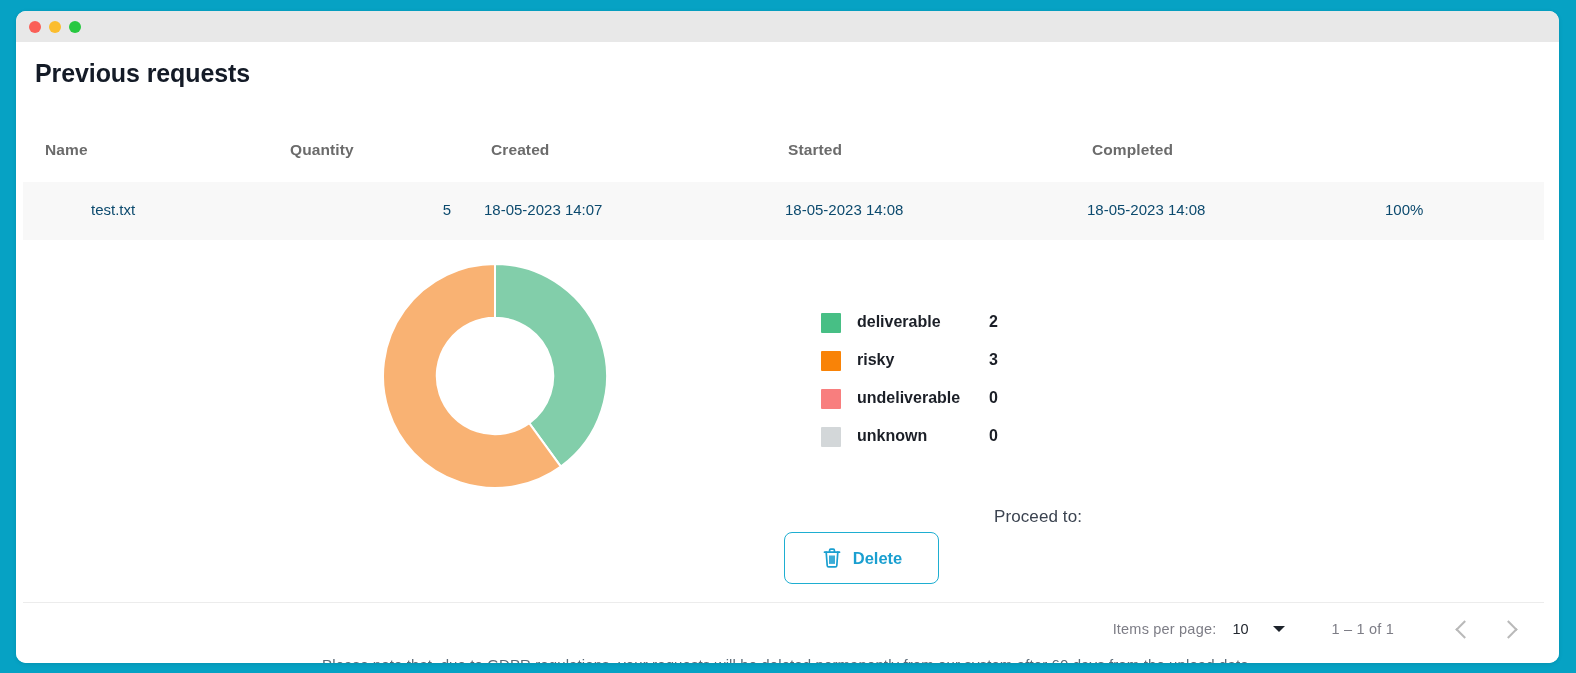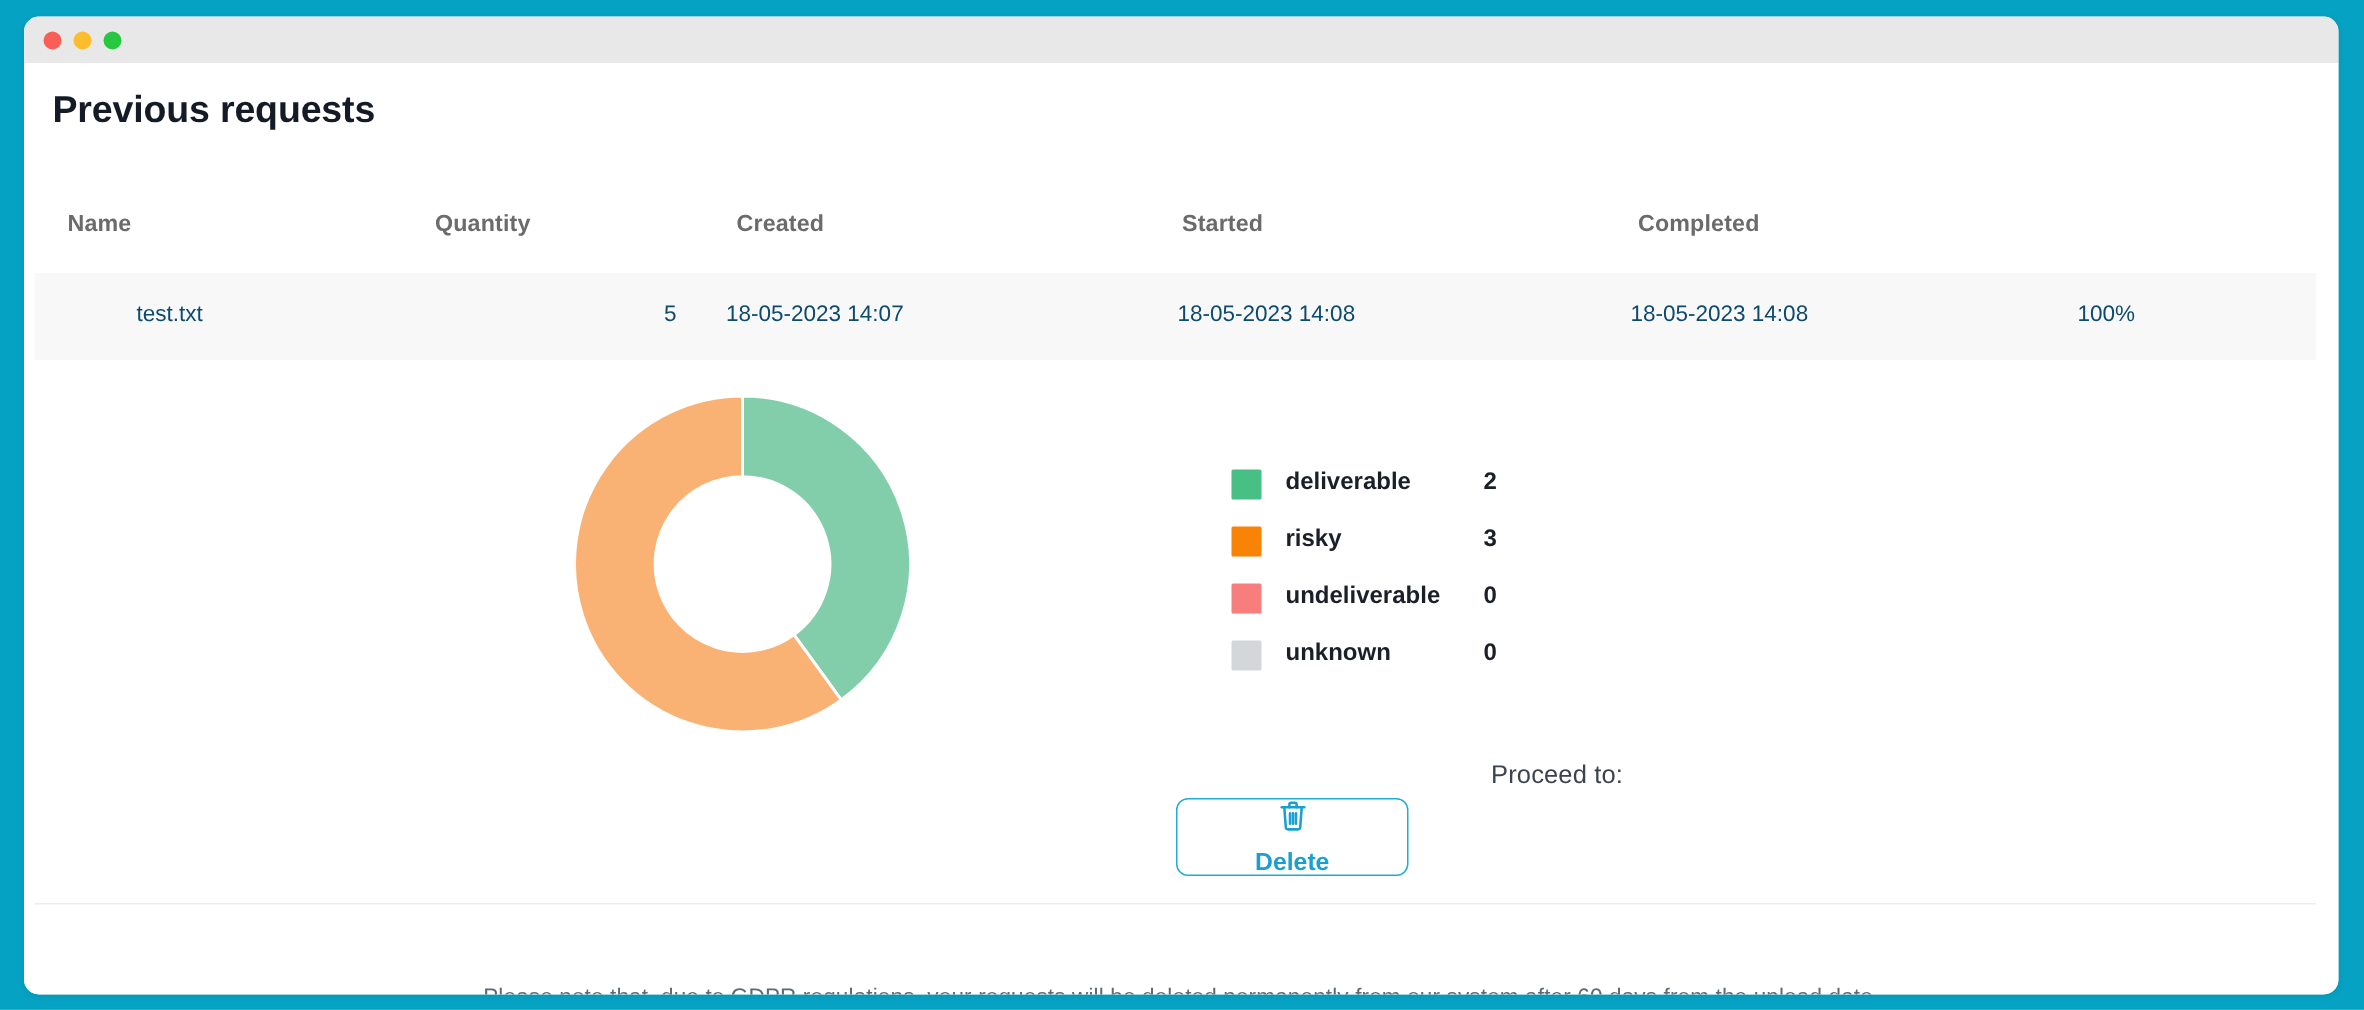--- a/index.html
+++ b/index.html
@@ -184,21 +184,20 @@
     border-radius: 8px;
     display: flex;
     align-items: center;
     justify-content: center;
     gap: 10px;
     font-size: 16.5px;
     font-weight: 700;
     cursor: pointer;
     box-sizing: border-box;
     user-select: none;
-    flex-direction: column;
   }
   .btn-delete {
     width: 155px;
     background: #ffffff;
     border: 1.5px solid #1eaed1;
     color: #1a9fd0;
     margin-right: 6px;
   }
   .btn-download {
     width: 186px;
@@ -362,18 +361,32 @@
               <path d="M5.2 6.2l1 13.3c.05.8.7 1.4 1.5 1.4h6.6c.8 0 1.45-.6 1.5-1.4l1-13.3"></path>
               <path d="M9 10.2v7M13 10.2v7M11 10.2v7"></path>
             </svg>
           </span>
           <span>Delete</span>
         </div>
       </div>
 
       <div class="divider"></div>
 
+      <div class="paginator">
+        <span class="pg-label">Items per page:</span>
+        <span class="pg-select">
+          <span>10</span>
+          <span class="pg-caret"></span>
+        </span>
+        <span class="pg-range">1 – 1 of 1</span>
+        <span class="pg-btn">
+          <span class="chev left"></span>
+        </span>
+        <span class="pg-btn">
+          <span class="chev right"></span>
+        </span>
+      </div>
 
       <div class="gdpr">Please note that, due to GDPR regulations, your requests will be deleted permanently from our system after 60 days from the upload date.</div>
 
     </div>
   </div>
 </div>
 
 </body></html>

